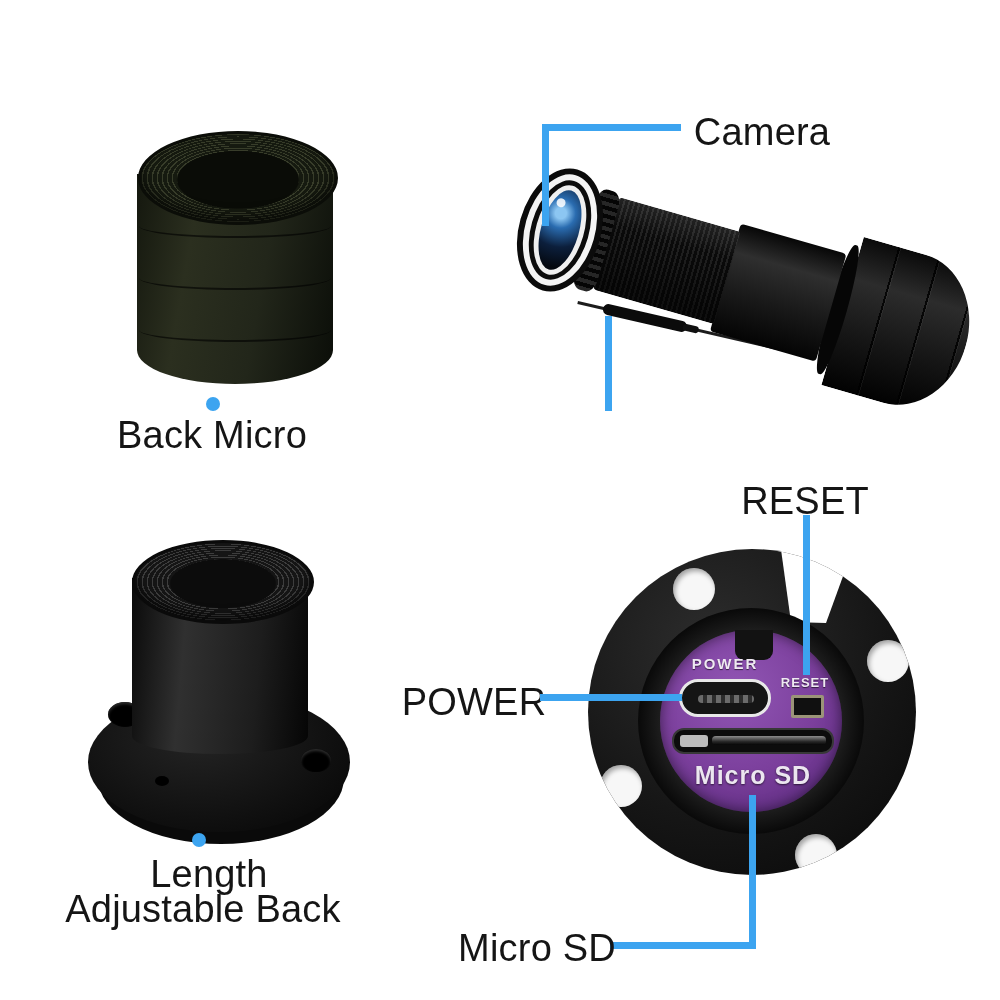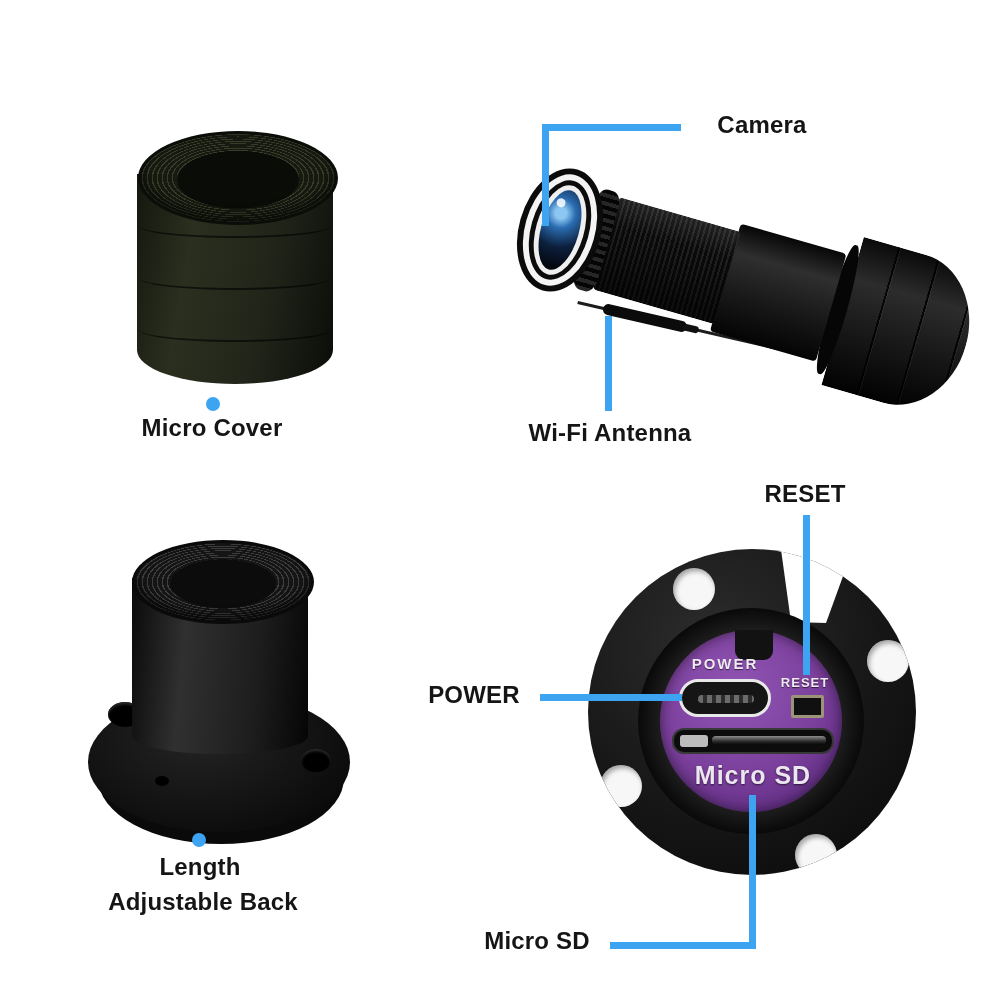--- a/index.html
+++ b/index.html
@@ -1,19 +1,19 @@
 <!DOCTYPE html>
 <html><head>
 <meta charset="utf-8">
 <style>
   html,body{margin:0;padding:0;background:#fff;}
   #canvas{position:relative;width:1000px;height:1000px;background:#fff;overflow:hidden;
           font-family:"Liberation Sans", sans-serif;}
   .abs{position:absolute;}
-  .label{position:absolute;color:#151515;font-weight:700;font-size:24px;white-space:nowrap;
+  .label{position:absolute;color:#151515;font-weight:400;font-size:38px;white-space:nowrap;
          transform:translateX(-50%);letter-spacing:0.2px;}
   .line{position:absolute;background:#3CA4F0;}
   .dot{position:absolute;width:14px;height:14px;border-radius:50%;background:#3CA4F0;}
 
   
   .bc-body{left:137px;top:174px;width:196px;height:210px;
     background:linear-gradient(100deg,#14170e,#2b2f1f 28%,#22261a 62%,#0d100a 96%);
     border-radius:0 0 98px 98px / 0 0 34px 34px;}
   .bc-groove{left:2px;width:192px;height:22px;border-bottom:2px solid rgba(0,0,0,.6);
     border-radius:50%;position:absolute;}
@@ -109,21 +109,21 @@
 
   <div>
     <div class="abs bc-body">
       <div class="bc-groove" style="top:40px;"></div>
       <div class="bc-groove" style="top:92px;"></div>
       <div class="bc-groove" style="top:144px;"></div>
     </div>
     <div class="abs bc-top"></div>
   </div>
   <div class="dot" style="left:206px;top:397px;"></div>
-  <div class="label" style="left:212px;top:414px;">Micro Cover</div>
+  <div class="label" style="left:212px;top:414px;">Back Micro</div>
 
   <div class="abs antenna">
     <div class="ant-wire"></div>
     <div class="ant-sleeve"></div>
     <div class="ant-tip"></div>
   </div>
   <div class="abs cam">
     <div class="abs cam-rear"></div>
     <div class="abs cam-joint"></div>
     <div class="abs cam-mid"></div>
@@ -135,33 +135,32 @@
       <div class="lw2"></div>
       <div class="lglass"></div>
       <div class="lglint"></div>
     </div>
   </div>
   <div class="line" style="left:542px;top:124px;width:139px;height:7px;"></div>
   <div class="line" style="left:542px;top:124px;width:7px;height:102px;"></div>
   <div class="label" style="left:762px;top:111px;">Camera</div>
 
   <div class="line" style="left:605px;top:316px;width:7px;height:95px;"></div>
-  <div class="label" style="left:610px;top:419px;">Wi-Fi Antenna</div>
 
   <div>
     <div class="abs la-base"></div>
     <div class="abs la-flange"></div>
     <div class="abs la-hole1"></div>
     <div class="abs la-hole2"></div>
     <div class="abs la-hole3"></div>
     <div class="abs la-cyl"></div>
     <div class="abs la-top"></div>
   </div>
   <div class="dot" style="left:192px;top:833px;"></div>
-  <div class="label" style="left:200px;top:853px;">Length</div>
+  <div class="label" style="left:209px;top:853px;">Length</div>
   <div class="label" style="left:203px;top:888px;">Adjustable Back</div>
 
   <div class="abs disc">
     <div class="abs disc-wedge"></div>
     <div class="abs disc-hole dh1"></div>
     <div class="abs disc-hole dh2"></div>
     <div class="abs disc-hole dh3"></div>
     <div class="abs disc-hole dh4"></div>
     <div class="abs disc-ring"></div>
     <div class="abs panel"></div>

